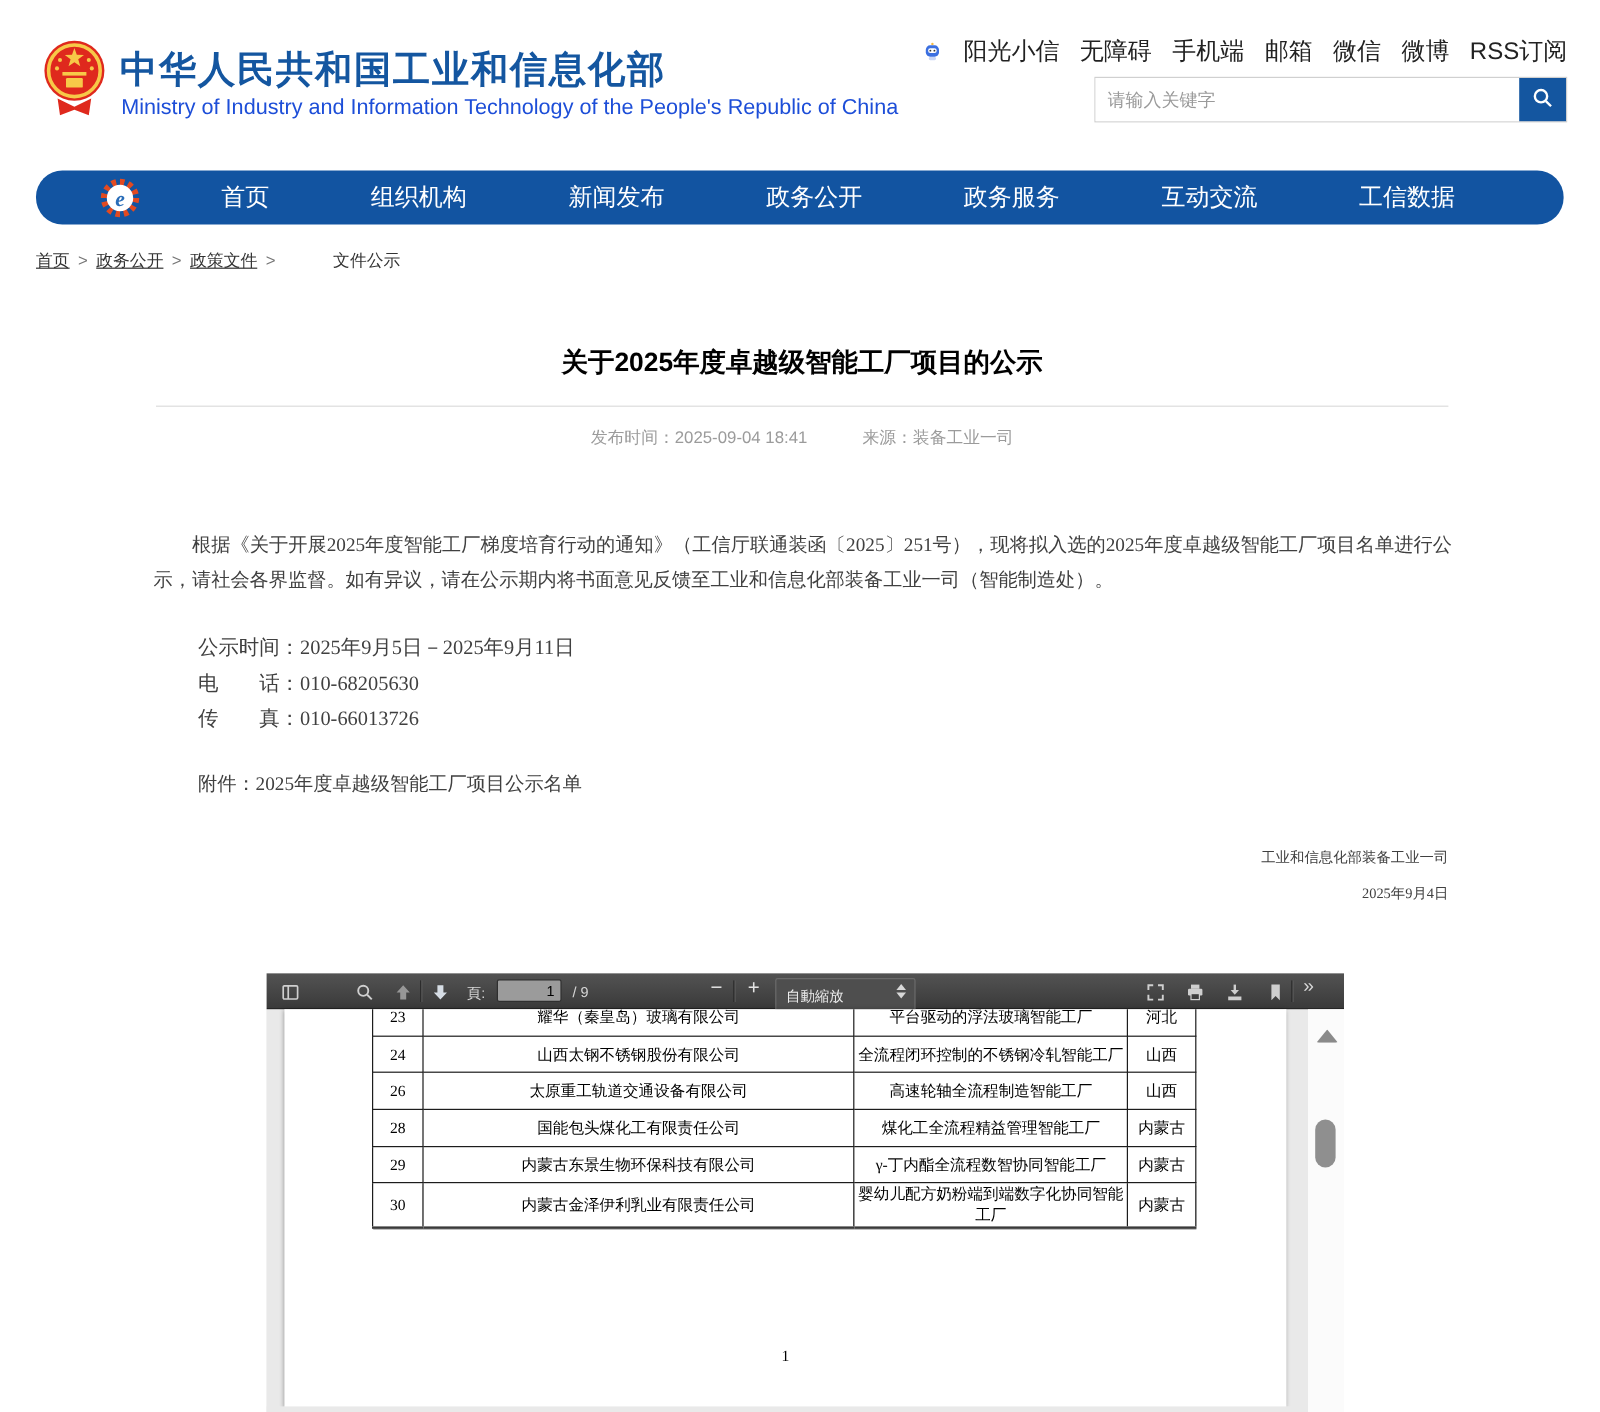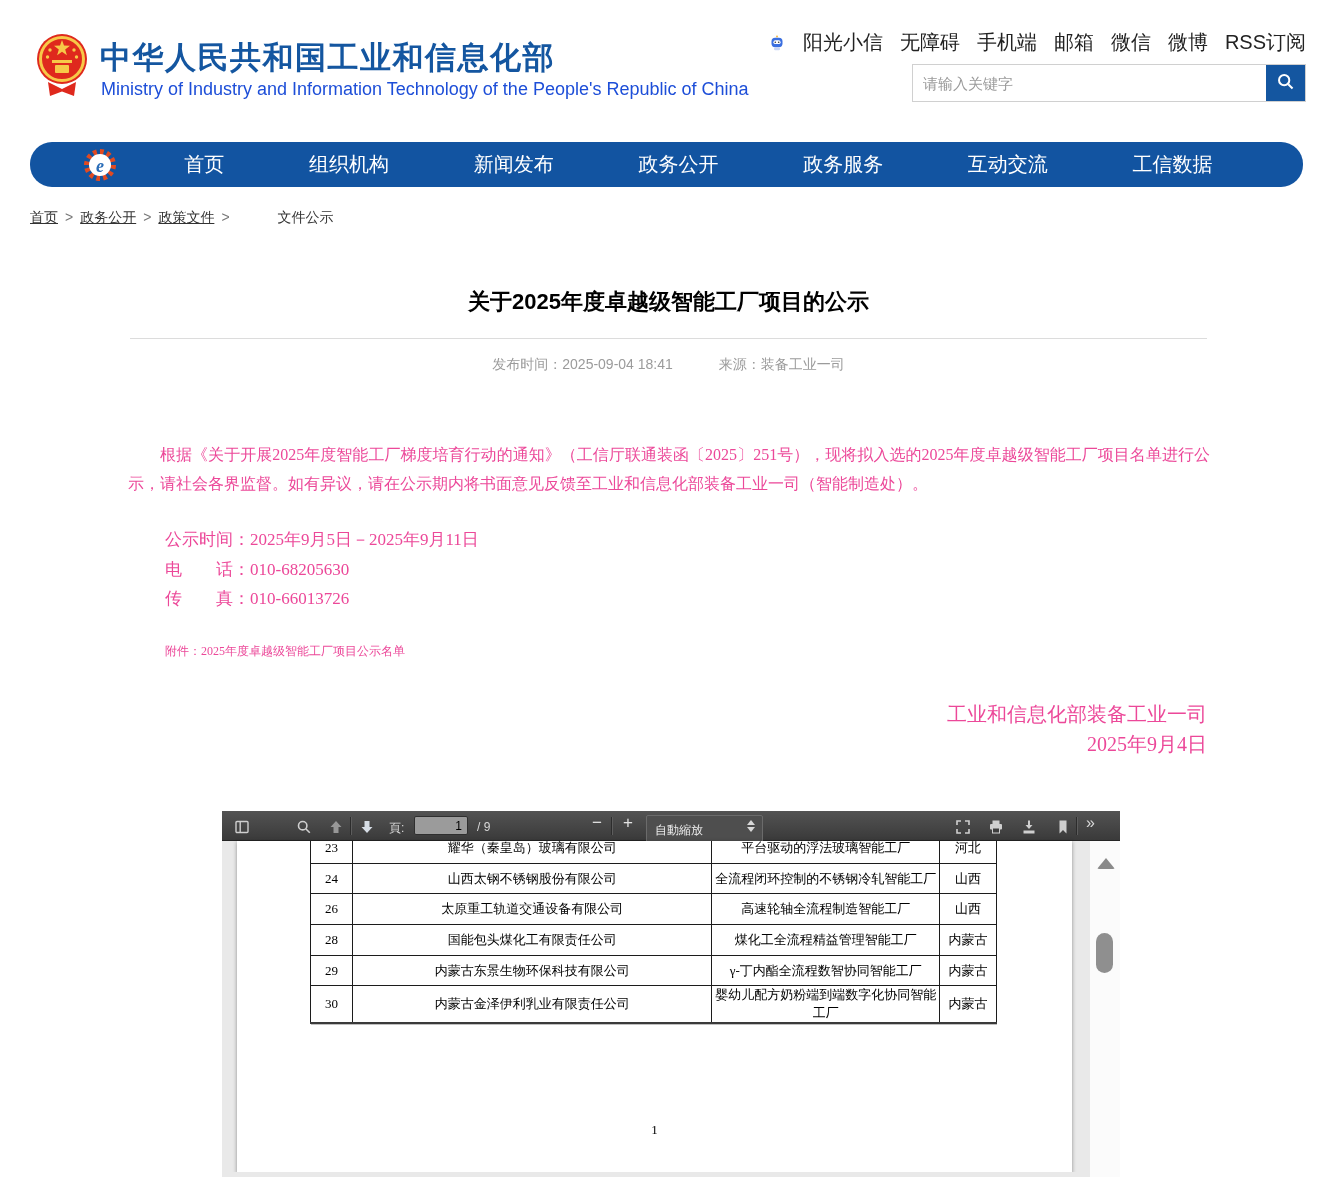--- a/index.html
+++ b/index.html
@@ -29,27 +29,27 @@
   .crumb { display:flex; gap:7px; }
   .crumb-label { text-decoration:underline; cursor:pointer; }
   .crumb:last-child .crumb-label { text-decoration:none; cursor:default;margin-left:41px; }
   .crumb .sep { color:#777; }
   .crumb:last-child .sep { display:none; }
   
   .art-title { position:absolute; left:130px; top:287px; width:1077px; text-align:center; font-size:22px; font-weight:bold; color:#000; }
   .art-divider { position:absolute; left:130px; top:338px; width:1077px; border-top:1px solid #dcdcdc; }
   .art-meta { position:absolute; left:130px; top:356px; width:1077px; text-align:center; font-size:14px; color:#9b9b9b; }
   .art-meta .src { margin-left:42px; }
-  .art-body { font-family:"Liberation Serif", serif; color:#ec4899; }
+  .art-body { font-family:"Liberation Serif", serif; color:#404040; }
   .art-paragraph { position:absolute; left:128px; top:440px; width:1082px; font-size:16px; line-height:29px; text-indent:2em; text-align:justify; }
   .art-info { position:absolute; left:165px; top:525px; font-size:17px; }
   .art-info div { line-height:29.5px; white-space:pre; }
-  .art-attachment { position:absolute; left:165px; top:643px; font-size:12px; }
+  .art-attachment { position:absolute; left:165px; top:643px; font-size:16px; }
   .art-attachment .att-name { cursor:pointer; }
-  .art-sign { position:absolute; right:126px; top:699px; text-align:right; font-size:20px; line-height:30px;margin-left:29px; }
+  .art-sign { position:absolute; right:126px; top:699px; text-align:right; font-size:12px; line-height:30px;margin-left:29px; }
   
   .pdf { position:absolute; left:222px; top:811px; width:898px; height:366px; background:#e9e9e9; overflow:hidden; }
   .pdf-toolbar { position:relative; height:30px; background:linear-gradient(#535353,#3a3a3a); border-bottom:1px solid #252525; }
   .tb { position:absolute; top:6px; width:20px; height:19px; display:flex; align-items:center; justify-content:center; cursor:pointer; }
   .tb svg { width:16px; height:16px; }
   .tb-sep { position:absolute; top:6px; width:1px; height:18px; background:#2c2c2c; box-shadow:1px 0 0 #5d5d5d; }
   .tb-text { position:absolute; color:#d8d8d8; font-size:12px; top:9px; }
   .tb-sign { position:absolute; top:2px; color:#e3e3e3; font-size:17px; width:18px; text-align:center; cursor:pointer; }
   .page-input { position:absolute; left:192px; top:5px; width:54px; height:19px; background:#9b9b9b; border:1px solid #2f2f2f; border-radius:2px; text-align:right; padding-right:5px; font-size:12px; color:#000; }
   .zoom-select { position:absolute; left:424px; top:4px; width:117px; height:30px; background:#4e4e4e; border:1px solid #6b6b6b; border-radius:2px; color:#ececec; font-size:12px; display:flex; align-items:center; padding-left:8px; cursor:pointer; }

